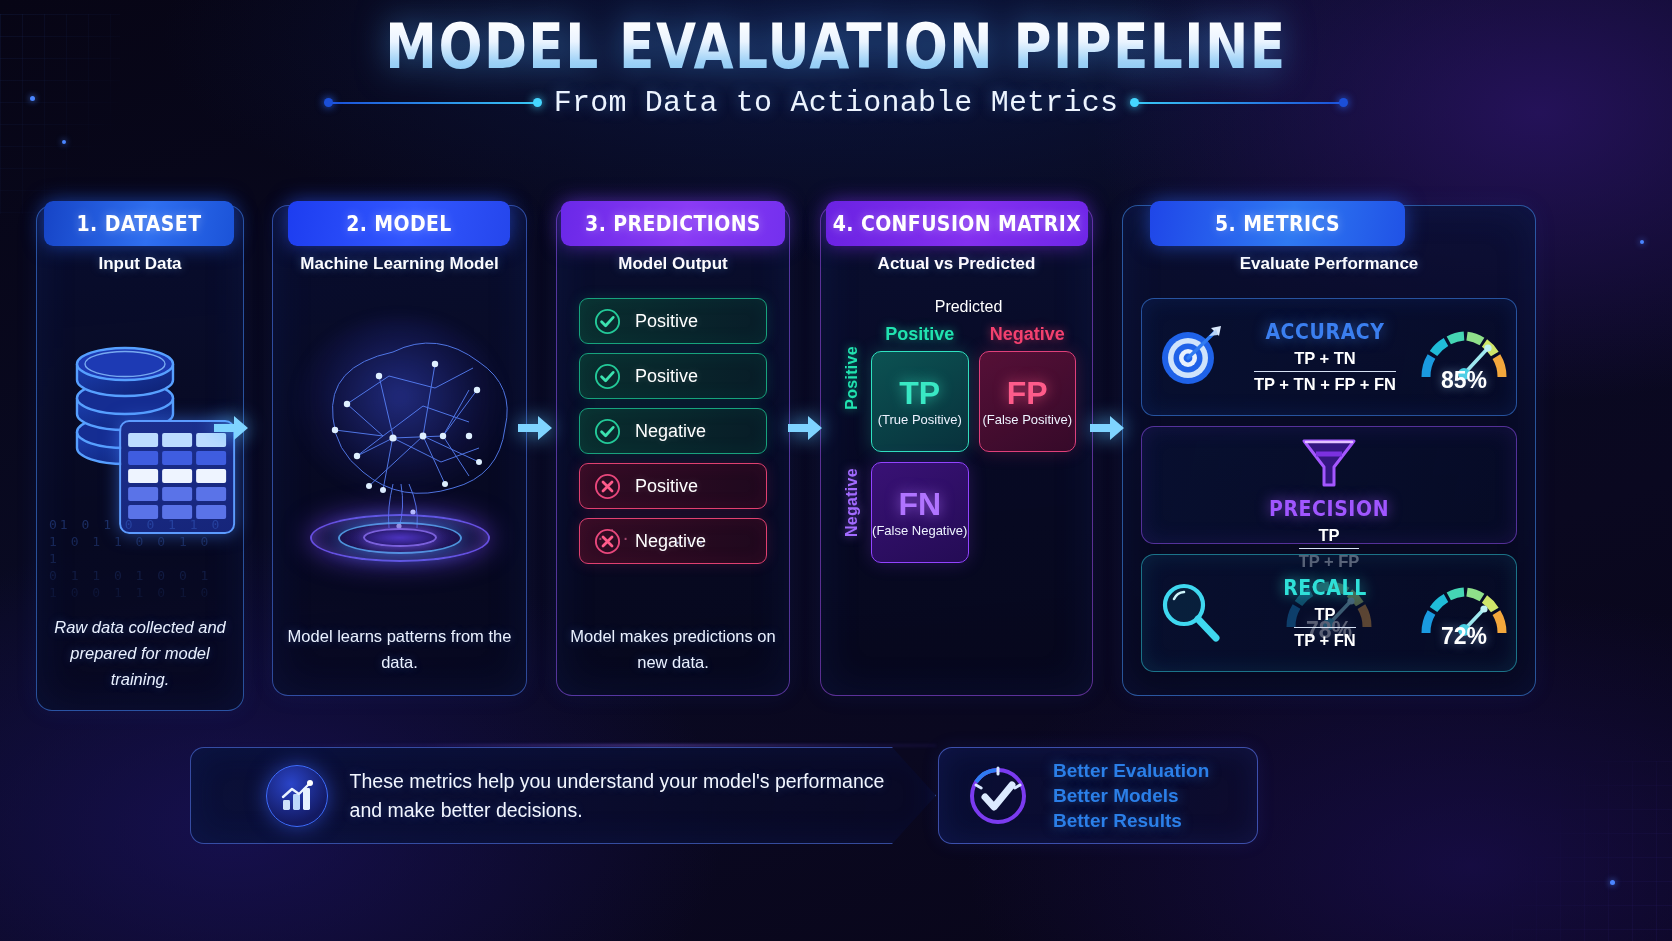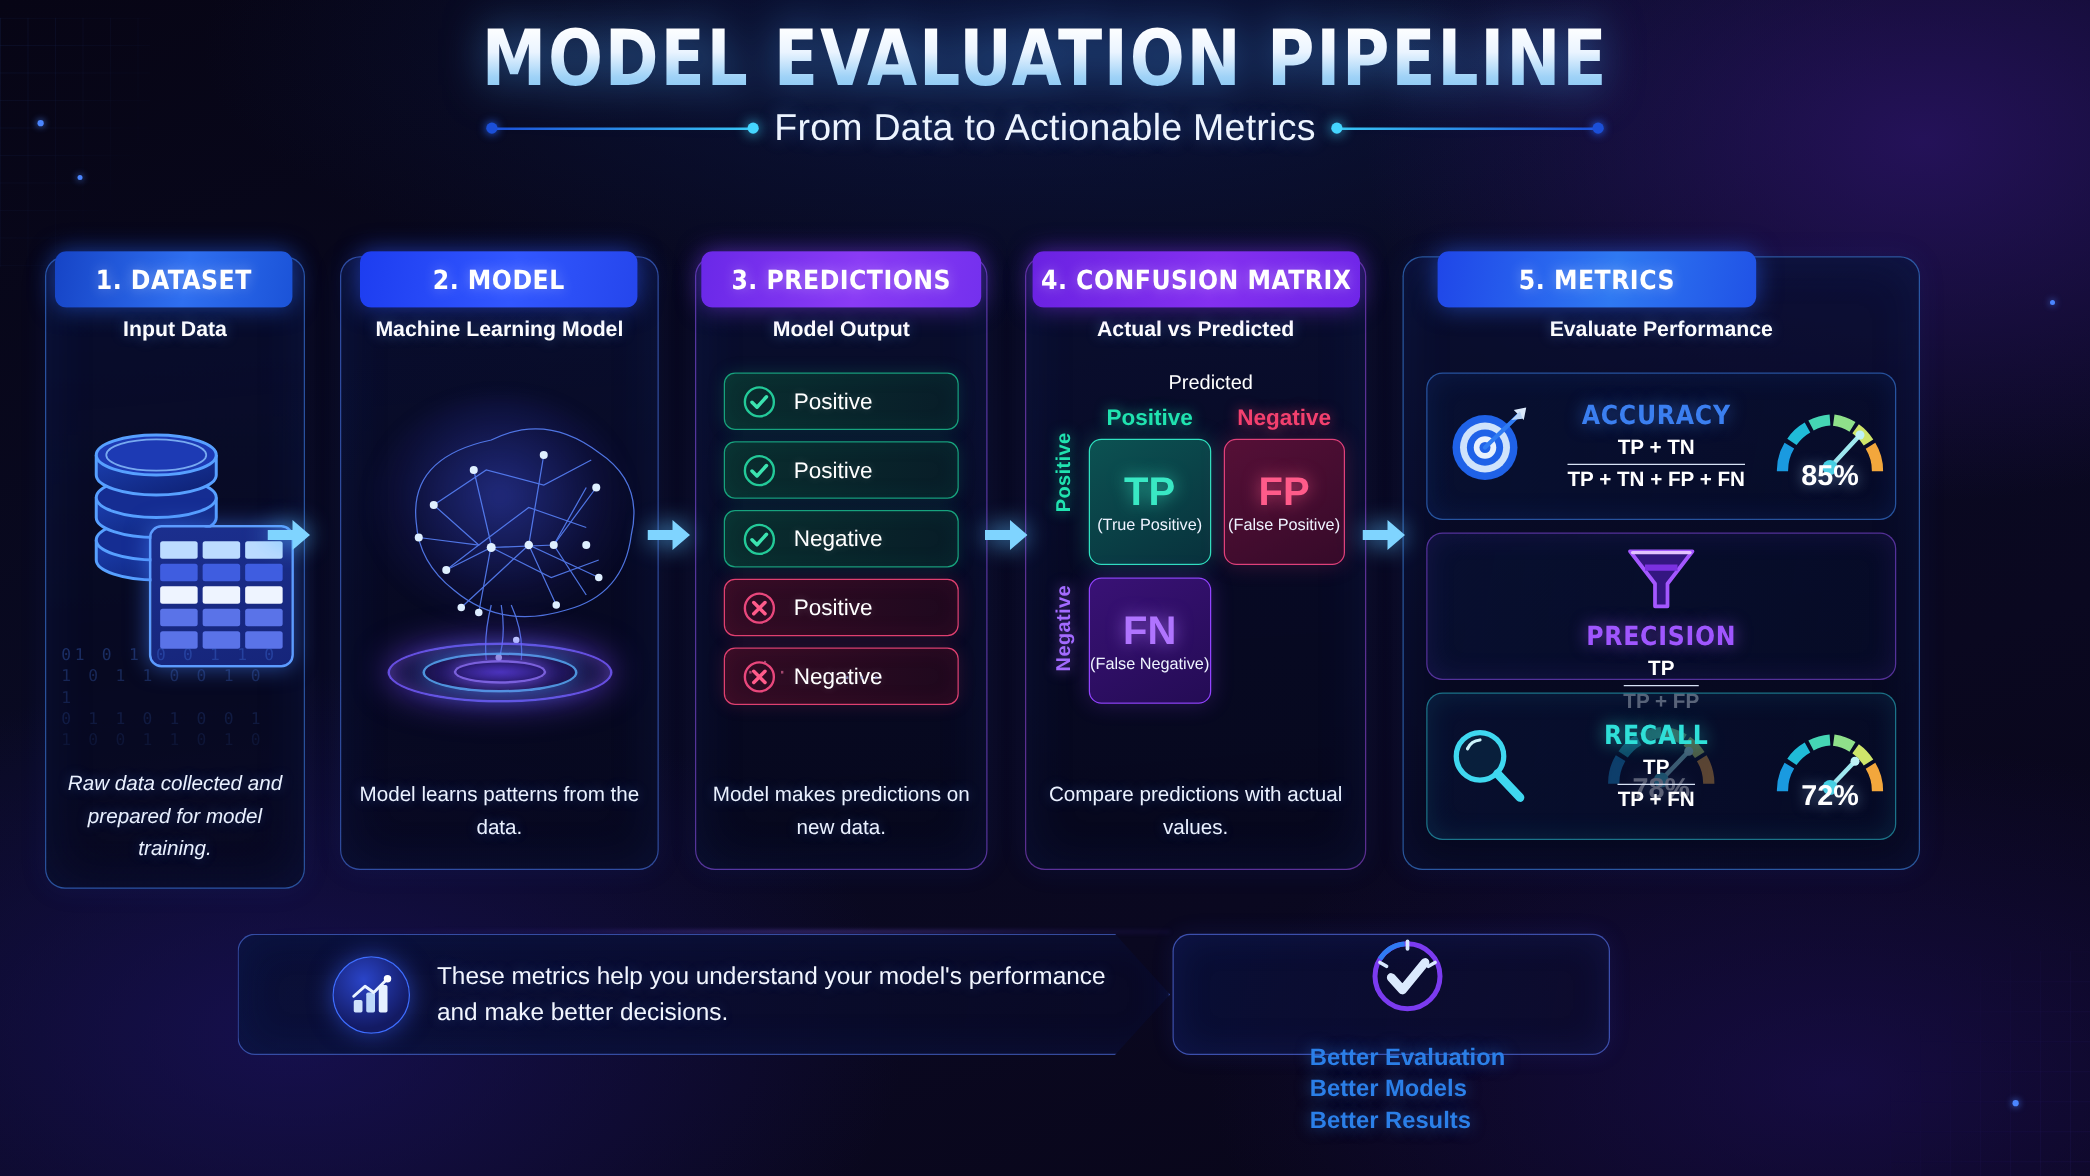--- a/index.html
+++ b/index.html
@@ -47,21 +47,21 @@
   .title {
     font-size: 62px; font-weight: 700; letter-spacing: 1.5px;
     font-family: "DejaVu Sans Condensed", "Liberation Sans Narrow", "Liberation Sans", sans-serif;
     transform: scaleX(.93);
     background: linear-gradient(180deg, #ffffff 10%, #eaf4ff 42%, #9fd2f7 72%, #7cc2f2 100%);
     -webkit-background-clip: text; background-clip: text;
     -webkit-text-fill-color: transparent; color: transparent;
     filter: drop-shadow(0 0 18px rgba(80,170,255,.55));
     line-height: 1.06;
   }
-  .sub-row { display: flex; align-items: center; justify-content: center; gap: 16px; margin-top: 6px; }
+  .sub-row { display: flex; align-items: center; justify-content: center; gap: 16px; margin-top: 6px; font-family: Liberation Mono, monospace; }
   .subtitle { font-size: 30px; color: #eef5ff; font-weight: 400; letter-spacing: .2px; text-shadow: 0 0 14px rgba(90,160,255,.45); }
   .rule { position: relative; width: 210px; height: 2px; }
   .rule .bar { position: absolute; inset: 0; border-radius: 2px; }
   .rule.left .bar  { background: linear-gradient(90deg, #1b4fd8 0%, #39c7f5 100%); }
   .rule.right .bar { background: linear-gradient(90deg, #39c7f5 0%, #1b4fd8 100%); }
   .rule .endpt { position: absolute; top: 50%; width: 9px; height: 9px; margin-top: -4.5px; border-radius: 50%; }
   .rule.left  .endpt.a { left: -4px;  background: #1b4fd8; box-shadow: 0 0 8px #2c6bff; }
   .rule.left  .endpt.b { right: -4px; background: #45d6ff; box-shadow: 0 0 10px #45d6ff; }
   .rule.right .endpt.a { left: -4px;  background: #45d6ff; box-shadow: 0 0 10px #45d6ff; }
   .rule.right .endpt.b { right: -4px; background: #1b4fd8; box-shadow: 0 0 8px #2c6bff; }
@@ -236,25 +236,25 @@
     box-shadow: 0 0 20px rgba(60,100,255,.55);
     display: flex; align-items: center; justify-content: center;
   }
   .banner .btext { color: #f2f6ff; font-size: 19.5px; line-height: 1.48; text-shadow: 0 0 10px rgba(100,160,255,.3); }
   .topglow {
     position: absolute; left: 190px; top: 744px; width: 746px; height: 3px;
     background: radial-gradient(ellipse at 62% 50%, rgba(160,110,255,.95), rgba(90,60,220,.25) 35%, transparent 70%);
     filter: blur(1.5px);
   }
   .cta {
-    position: absolute; left: 938px; top: 747px; width: 350px; height: 97px;
+    position: absolute; left: 938px; top: 747px; width: 320px; height: 97px;
     border: 1.4px solid rgba(95,125,255,.6); border-radius: 14px;
     background: linear-gradient(100deg, rgba(10,16,58,.82), rgba(12,12,44,.72));
     box-shadow: inset 0 0 30px rgba(40,60,180,.18), 0 0 18px rgba(60,80,230,.12);
-    display: flex; align-items: center; gap: 22px; padding-left: 26px; flex-direction: column;
+    display: flex; align-items: center; gap: 22px; padding-left: 26px;
   }
   .cta .ring { width: 66px; height: 66px; flex: none; position: relative; }
   .cta .lines { display: flex; flex-direction: column; gap: 3px; }
   .cta .lines span { color: #2b7fe8; font-size: 19px; font-weight: 700; text-shadow: 0 0 12px rgba(43,127,232,.55); }
 </style>
 </head>
 <body>
 
 <div id="stage">
 
@@ -472,21 +472,20 @@
           <span class="big">FP</span>
           <span class="small">(False Positive)</span>
         </div>
         <div class="cell fn">
           <span class="big">FN</span>
           <span class="small">(False Negative)</span>
         </div>
       </div>
     </div>
 
-    <div class="panel-desc">Compare predictions with actual values.</div>
   </div>
   <div class="badge b4">4. CONFUSION MATRIX</div>
 
   <div class="arrow a4">
     <svg width="34" height="26" viewBox="0 0 34 26">
         <path d="M0 9 h20 v-8 l14 12 -14 12 v-8 H0 z" fill="#7fd4ff"></path>
       </svg>
   </div>
 
   <div class="panel p5">

